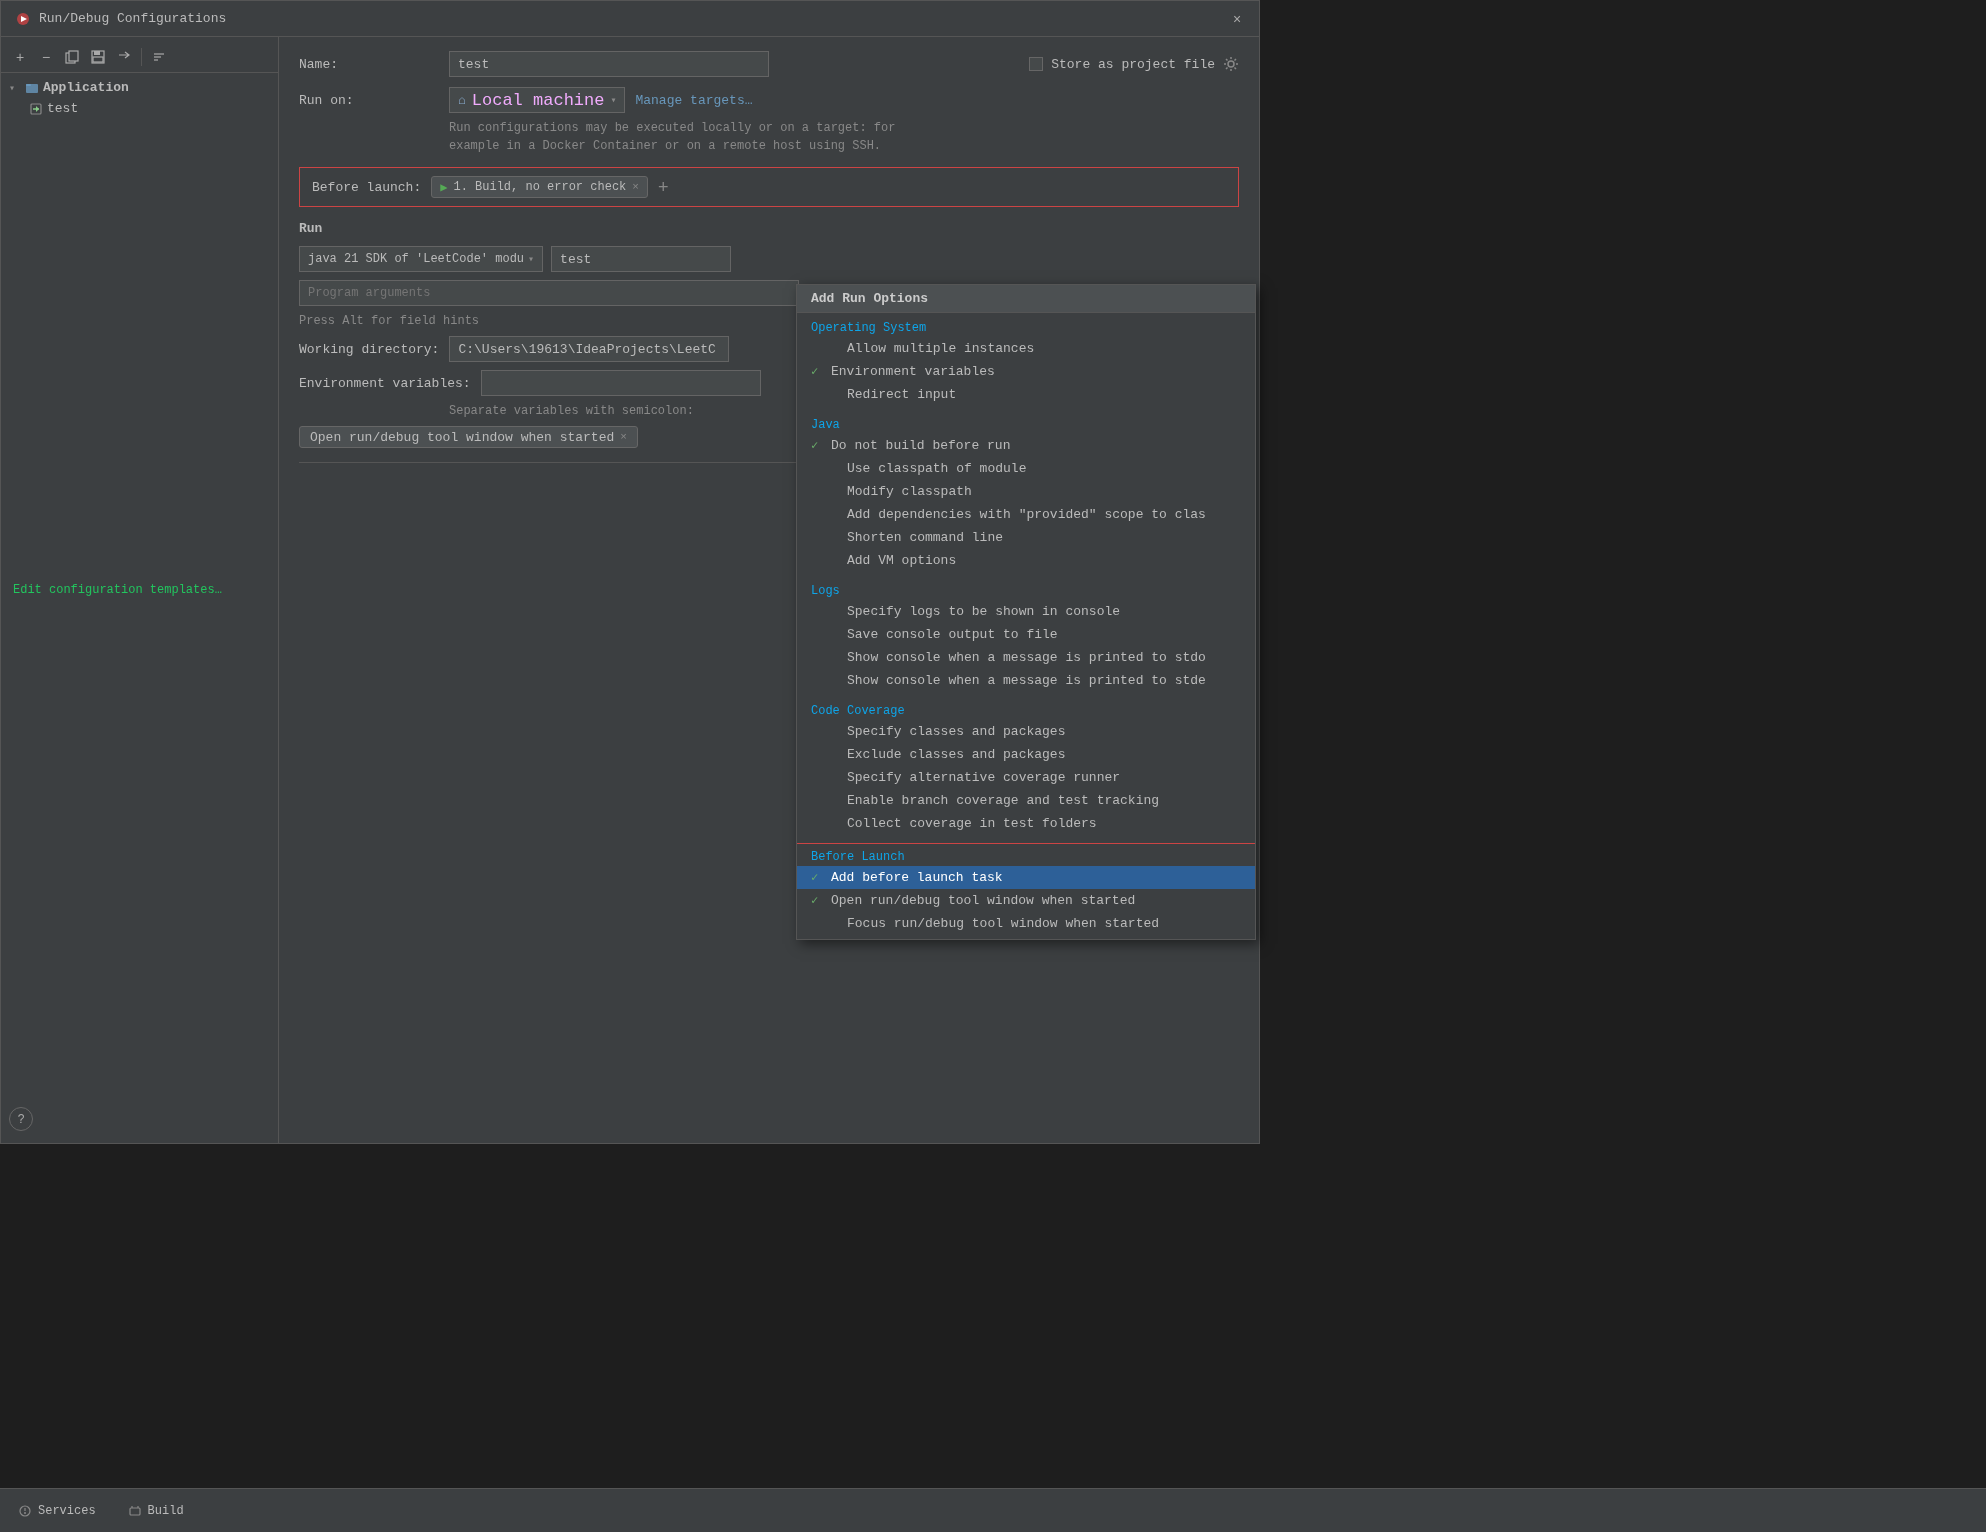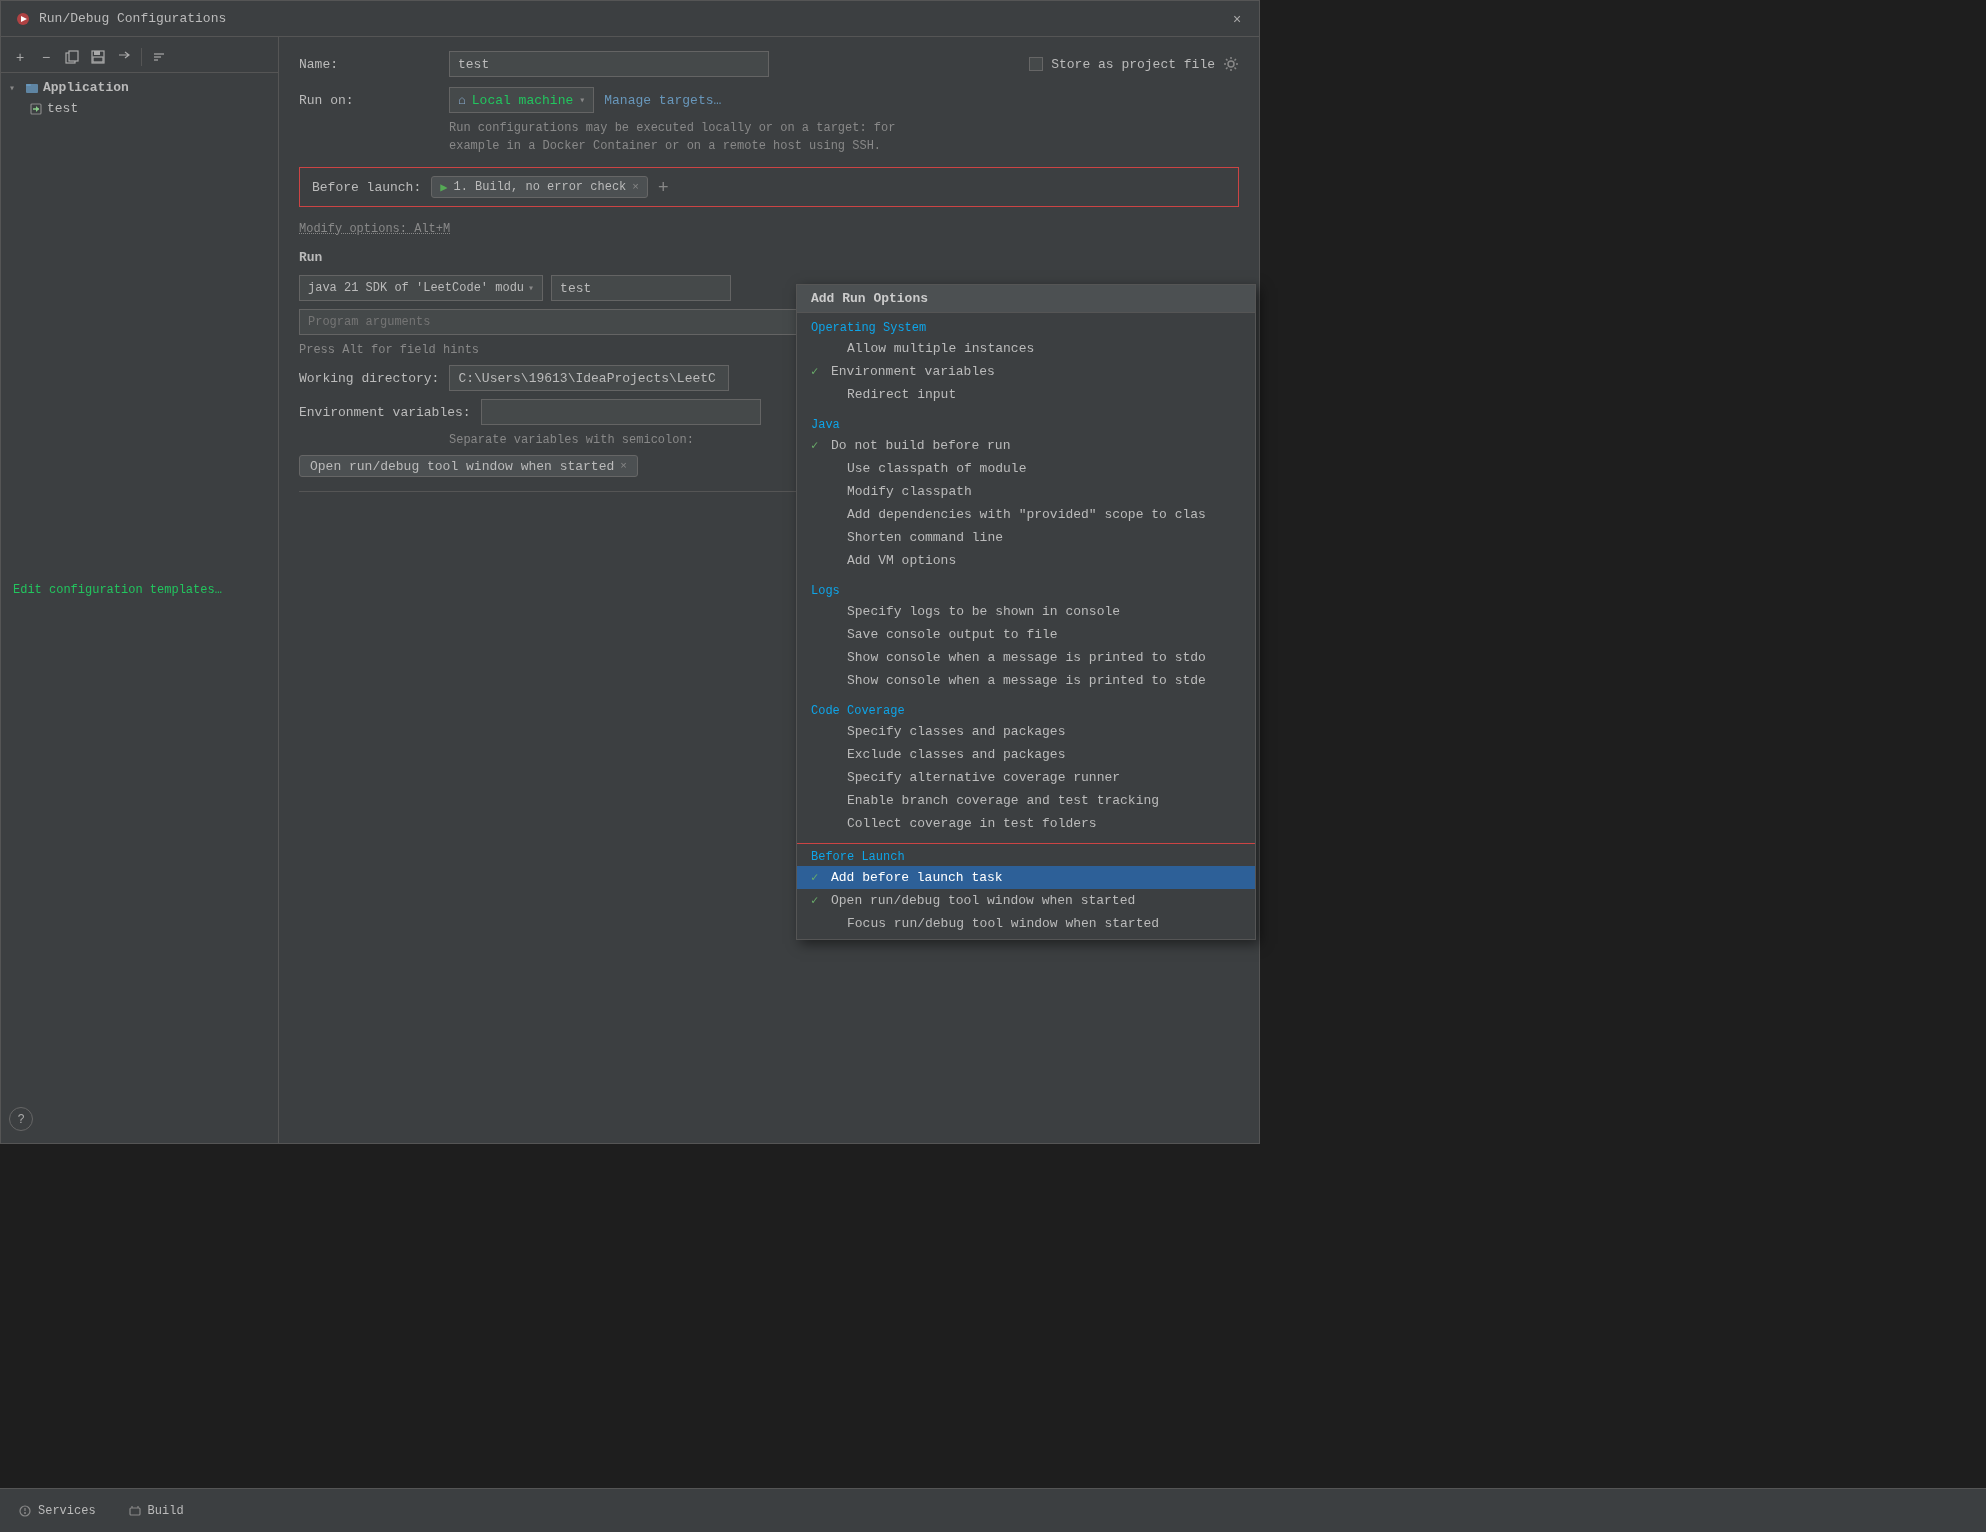--- a/index.html
+++ b/index.html
@@ -194,21 +194,21 @@
       align-items: center;
       background: #45494a;
       border: 1px solid #646464;
       padding: 3px 8px;
       gap: 6px;
       cursor: pointer;
       height: 26px;
     }
 
     .run-on-dropdown .home-icon { color: #88aacc; font-size: 13px; }
-    .run-on-dropdown .dropdown-text { color: #22c55e; font-size: 13px; }
+    .run-on-dropdown .dropdown-text { color: #f0abfc; font-size: 17px; }
     .run-on-dropdown .arrow { color: #888; font-size: 10px; }
 
     .manage-targets-link {
       color: #6897bb;
       cursor: pointer;
       font-size: 13px;
     }
 
     .info-text {
       color: #888888;
@@ -623,23 +623,20 @@
       <div class="before-launch-section">
         <span class="before-launch-label">Before launch:</span>
         <div class="task-chip">
           <span class="task-chip-icon">▶</span>
           <span class="task-chip-text">1. Build, no error check</span>
           <span class="task-chip-close">×</span>
         </div>
         <button class="add-task-btn">+</button>
       </div>
 
-      <div style="margin-bottom: 14px;">
-        <span class="modify-options-label">Modify options: Alt+M</span>
-      </div>
 
       <div class="run-section">
         <div class="section-title">Run</div>
 
         <div class="run-row">
           <div class="sdk-dropdown">
             <span>java 21 SDK of 'LeetCode' modu</span>
             <span class="arrow">▾</span>
           </div>
           <input class="main-class-input" type="text" value="test" style="">

